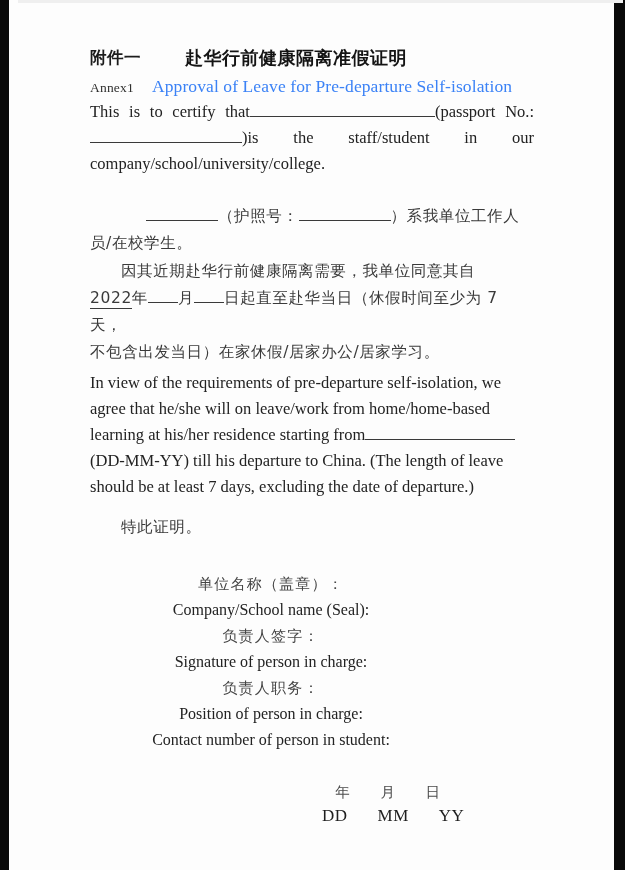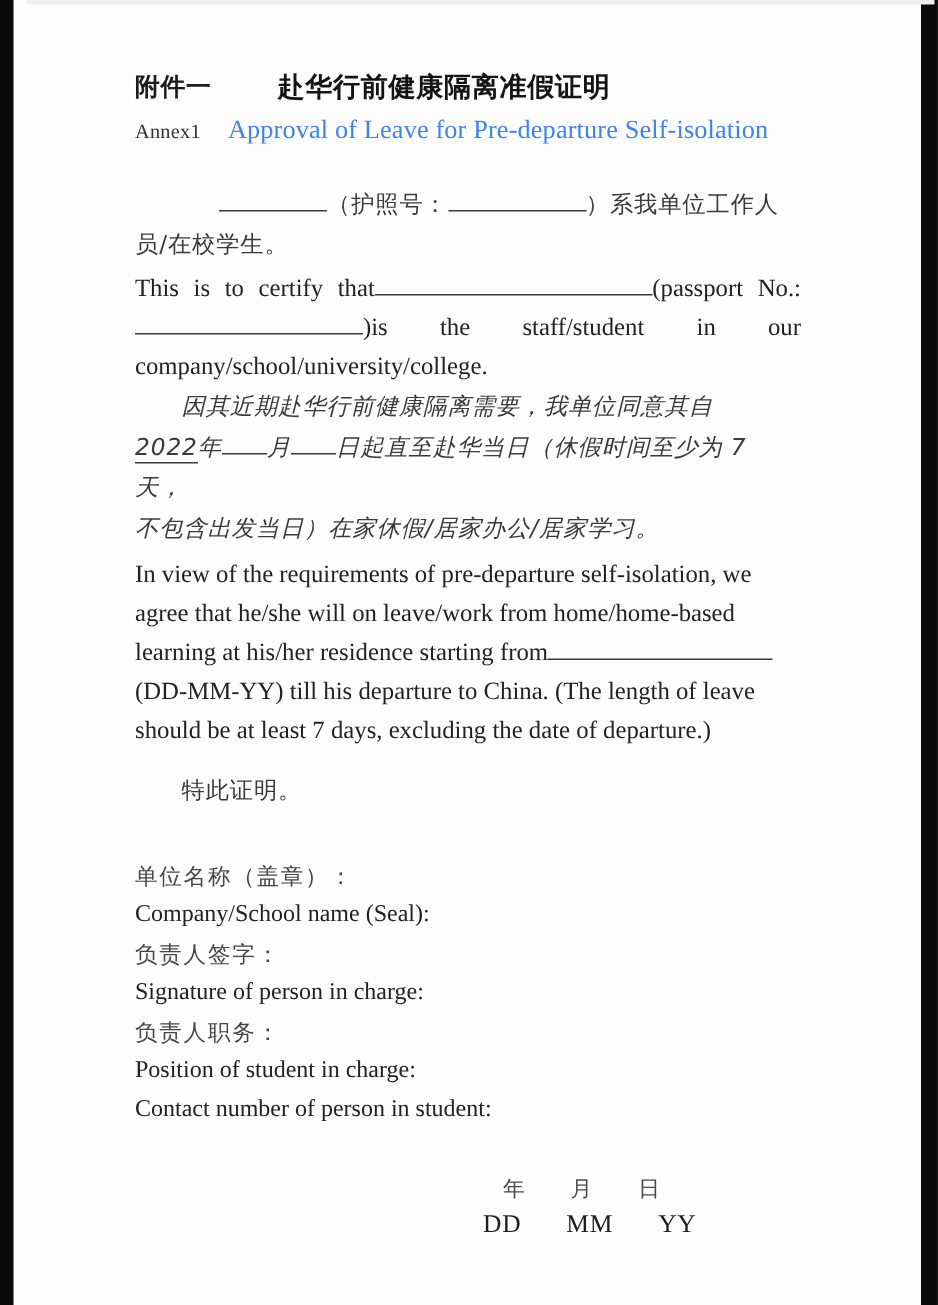--- a/index.html
+++ b/index.html
@@ -124,21 +124,21 @@
 
   .ul-text {
     border-bottom: 1.4px solid #3a3a3a;
     padding-bottom: 1px;
   }
 
   
   .sig-block {
     margin-top: 30px;
     width: 362px;          
-    text-align: left;
+    text-align: center;
   }
   .sig-cn {
     font-family: "DejaVu Sans", "Liberation Sans", sans-serif;
     font-size: 15px;
     line-height: 26px;
     color: #454545;
     letter-spacing: 1.2px;
   }
   .sig-en {
     font-size: 16px;
@@ -187,52 +187,52 @@
       <div class="title-row">
         <span class="title-cn-label">附件一</span>
         <span class="title-cn-main">赴华行前健康隔离准假证明</span>
       </div>
 
       <div class="title-en-row">
         <span class="title-en-label">Annex1</span>
         <span class="title-en-main">Approval of Leave for Pre-departure Self-isolation</span>
       </div>
 
-      <div class="para cn-para" style="margin-top:26px;">
-        <span style="display:inline-block;width:56px;"></span><span class="blank blank-m"></span><span>（护照号：</span><span class="blank blank-l"></span><span>）系我单位工作人</span>
-        <div>员/在校学生。</div>
-      </div>
-
       <div class="para en-para justify" style="margin-top:2px;">
         <span>This is to certify that</span><span class="blank blank-en-name"></span><span>(passport</span>
         <span>No.:</span><span class="blank blank-en-pass"></span><span>)is the staff/student in our</span>
         <span>company/school/university/college.</span>
       </div>
 
-      <div class="para cn-para" style="margin-top:1px;font-style:italic;">
+      <div class="para cn-para" style="margin-top:26px;">
+        <span style="display:inline-block;width:56px;"></span><span class="blank blank-m"></span><span>（护照号：</span><span class="blank blank-l"></span><span>）系我单位工作人</span>
+        <div>员/在校学生。</div>
+      </div>
+
+      <div class="para cn-para" style="margin-top:1px;">
         <div class="indent2">因其近期赴华行前健康隔离需要，我单位同意其自</div>
         <div><span class="ul-text">2022</span><span>年</span><span class="blank blank-s"></span><span>月</span><span class="blank blank-s"></span><span>日起直至赴华当日（休假时间至少为 7 天，</span>
         </div>
         <div>不包含出发当日）在家休假/居家办公/居家学习。</div>
       </div>
 
       <div class="para en-para" style="margin-top:4px;">
         <span>In view of the requirements of pre-departure self-isolation, we agree that he/she will on leave/work from home/home-based learning at his/her residence starting from</span><span class="blank blank-en-from"></span>
         <span>(DD-MM-YY) till his departure to China. (The length of leave should be at least 7 days, excluding the date of departure.)</span>
       </div>
 
       <div class="para cn-para indent2" style="margin-top:14px;">特此证明。</div>
 
       <div class="sig-block">
         <div class="sig-cn">单位名称（盖章）：</div>
         <div class="sig-en">Company/School name (Seal):</div>
         <div class="sig-cn">负责人签字：</div>
         <div class="sig-en">Signature of person in charge:</div>
         <div class="sig-cn">负责人职务：</div>
-        <div class="sig-en">Position of student in charge:</div>
+        <div class="sig-en">Position of person in charge:</div>
         <div class="sig-en">Contact number of person in student:</div>
       </div>
 
       <div class="date-block">
         <div class="date-cn">年 月 日</div>
         <div class="date-en">
           <span>DD</span><span class="date-gap"></span><span>MM</span><span class="date-gap"></span><span>YY</span>
         </div>
       </div>
 

